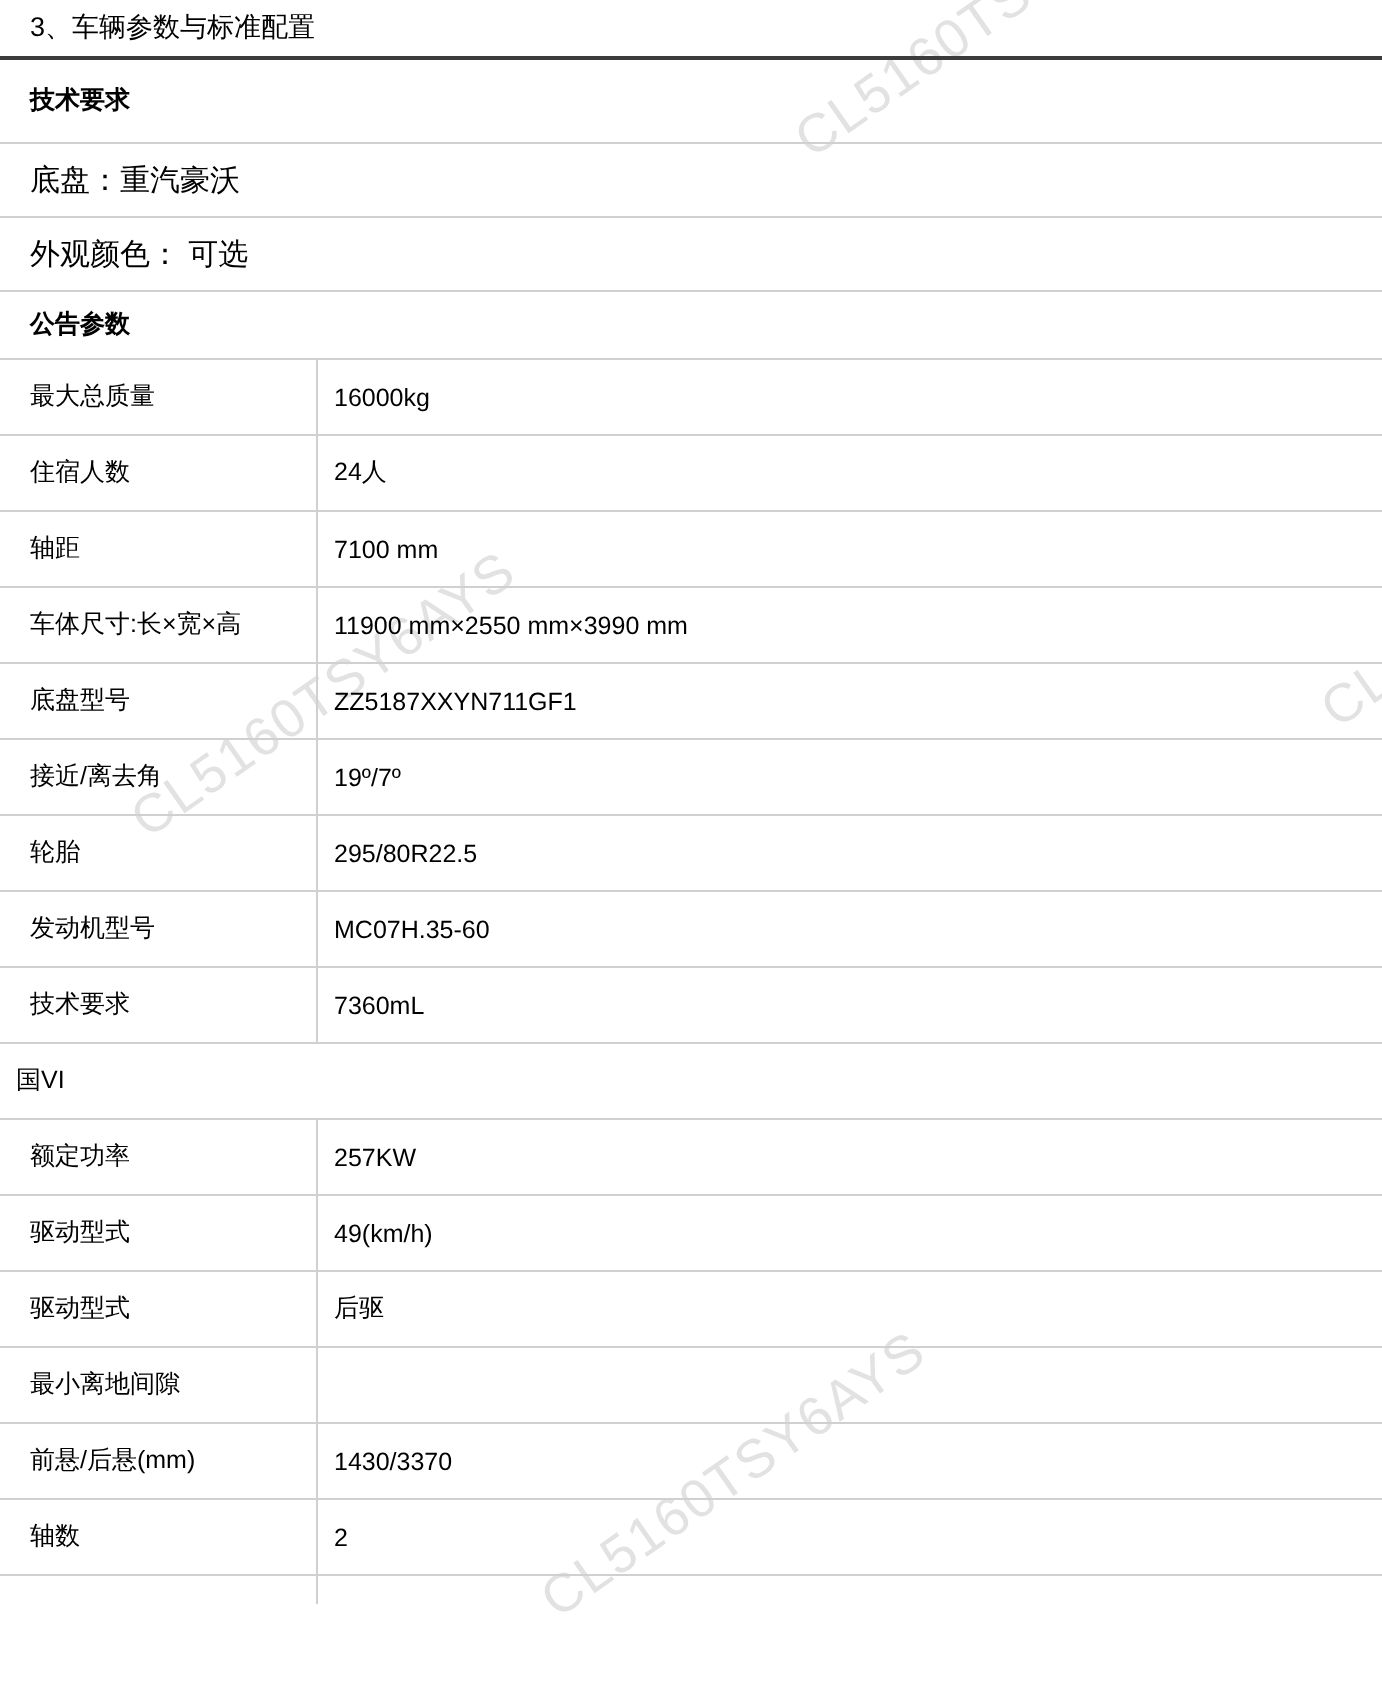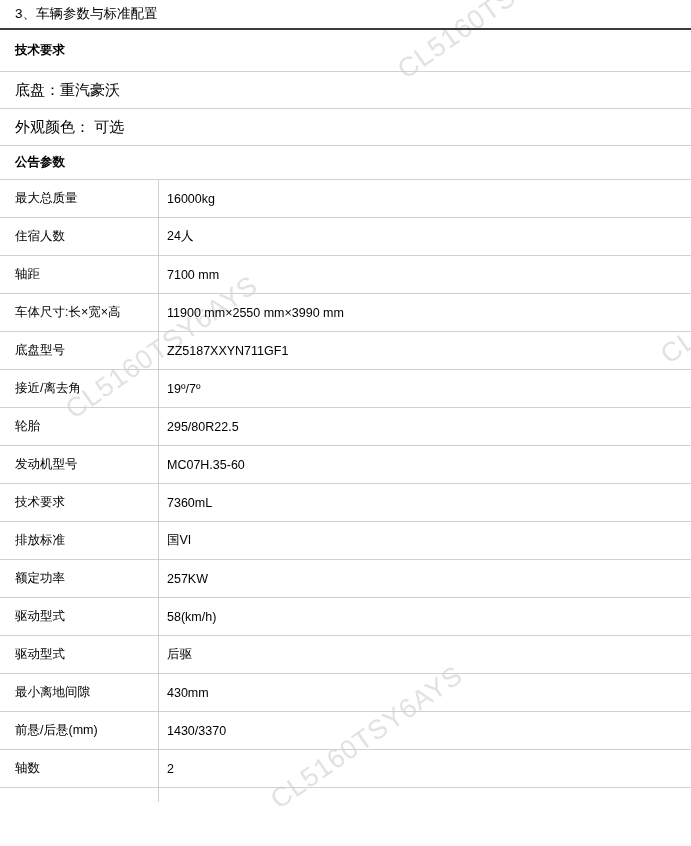--- a/index.html
+++ b/index.html
@@ -182,38 +182,36 @@
     </div>
     <div class="spec-row">
       <div class="spec-label">发动机型号</div>
       <div class="spec-value">MC07H.35-60</div>
     </div>
     <div class="spec-row">
       <div class="spec-label">技术要求</div>
       <div class="spec-value">7360mL</div>
     </div>
     <div class="spec-row">
-      <div class="spec-label">排放标准</div>
       <div class="spec-value">国VI</div>
     </div>
     <div class="spec-row">
       <div class="spec-label">额定功率</div>
       <div class="spec-value">257KW</div>
     </div>
     <div class="spec-row">
       <div class="spec-label">驱动型式</div>
-      <div class="spec-value">58(km/h)</div>
+      <div class="spec-value">49(km/h)</div>
     </div>
     <div class="spec-row">
       <div class="spec-label">驱动型式</div>
       <div class="spec-value">后驱</div>
     </div>
     <div class="spec-row">
       <div class="spec-label">最小离地间隙</div>
-      <div class="spec-value">430mm</div>
     </div>
     <div class="spec-row">
       <div class="spec-label">前悬/后悬(mm)</div>
       <div class="spec-value">1430/3370</div>
     </div>
     <div class="spec-row">
       <div class="spec-label">轴数</div>
       <div class="spec-value">2</div>
     </div>
     <div class="spacer-row">

